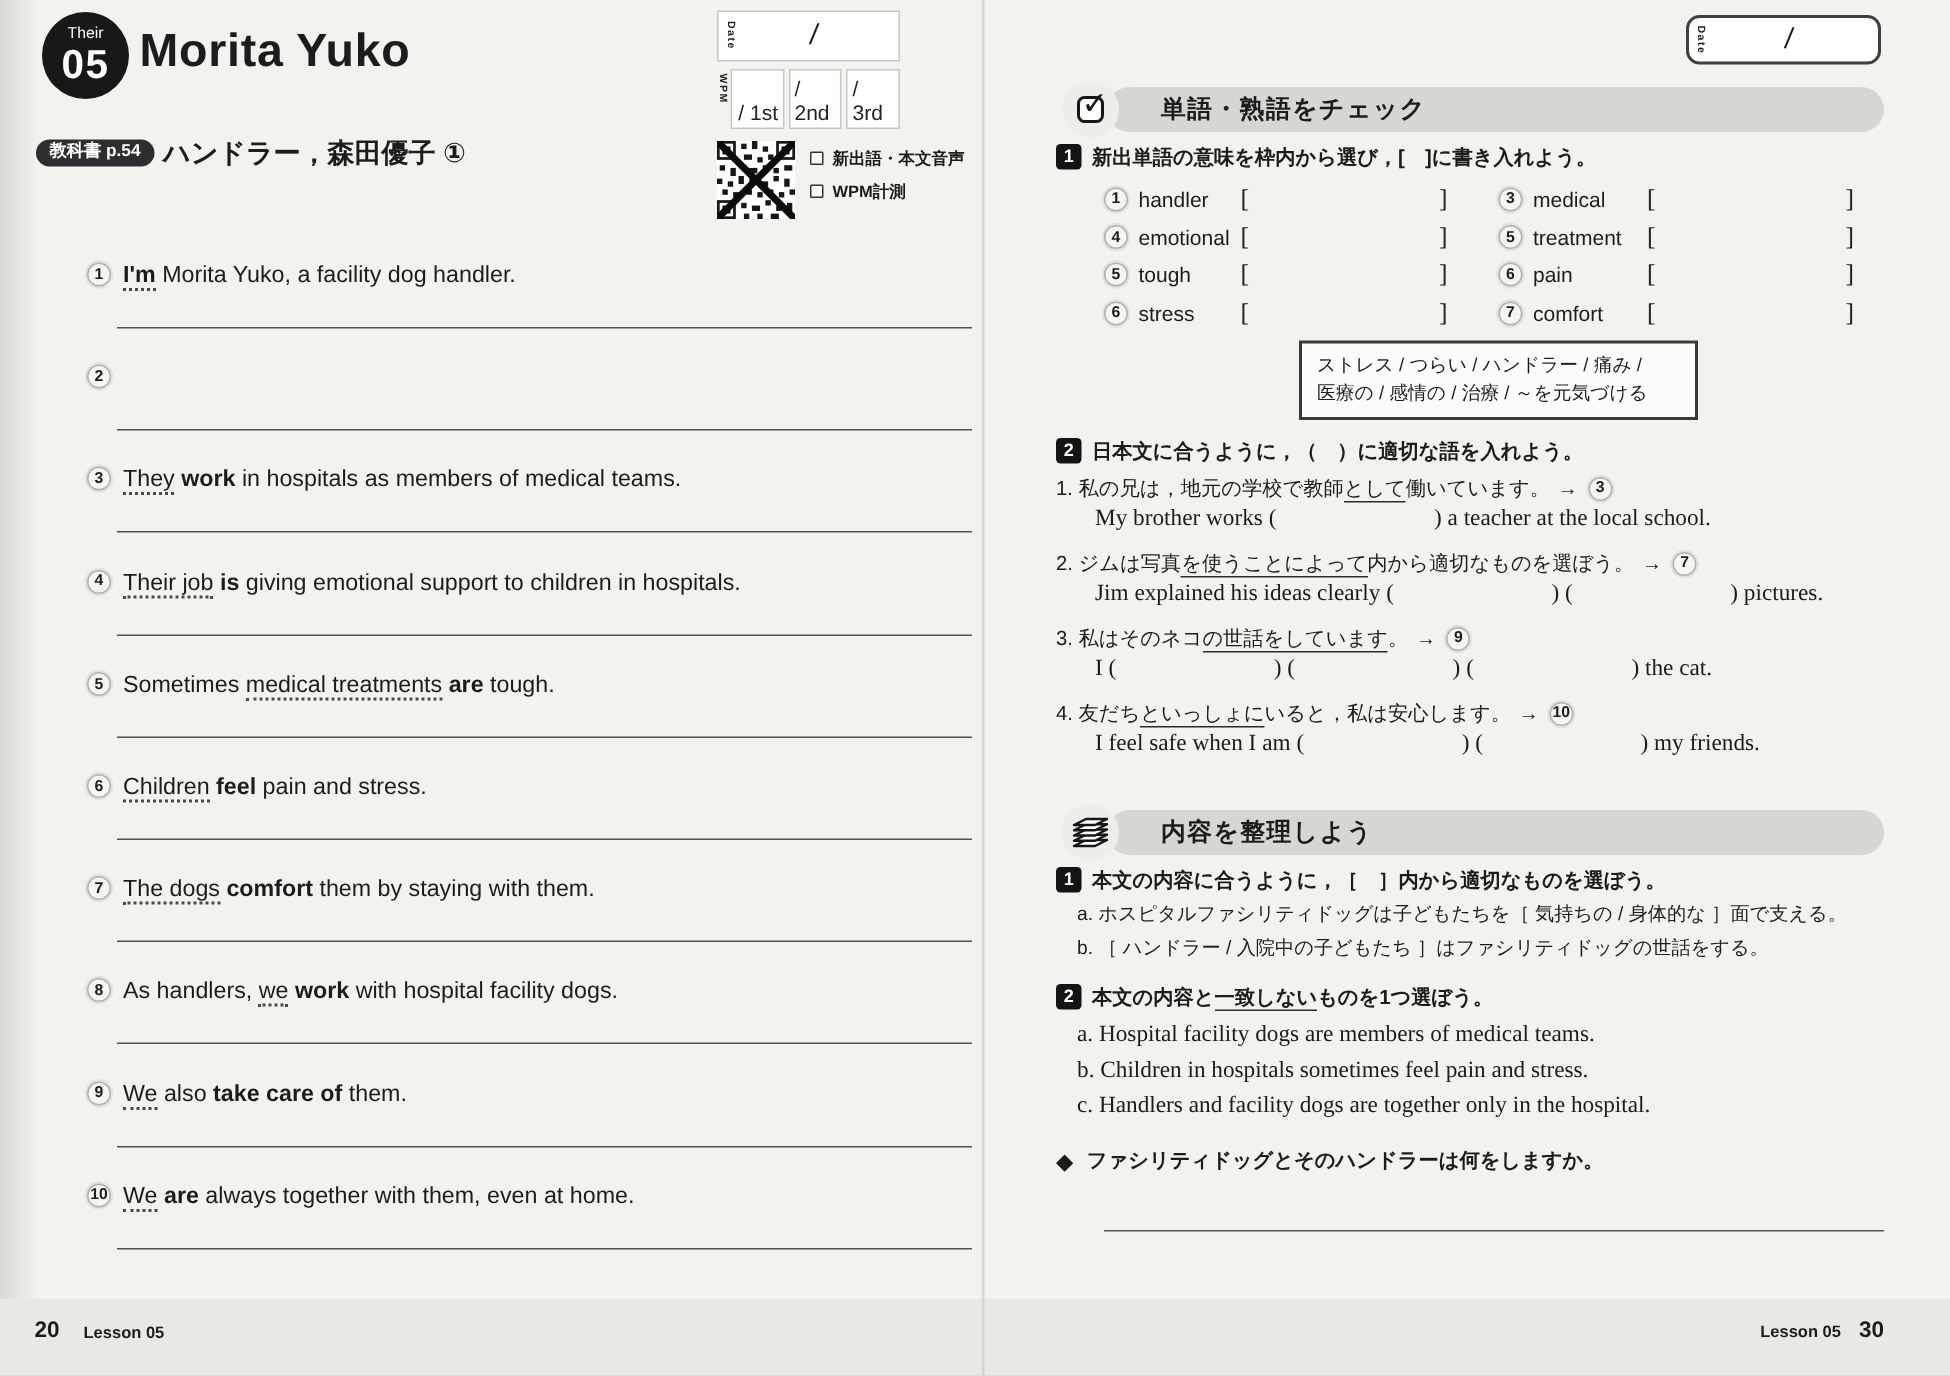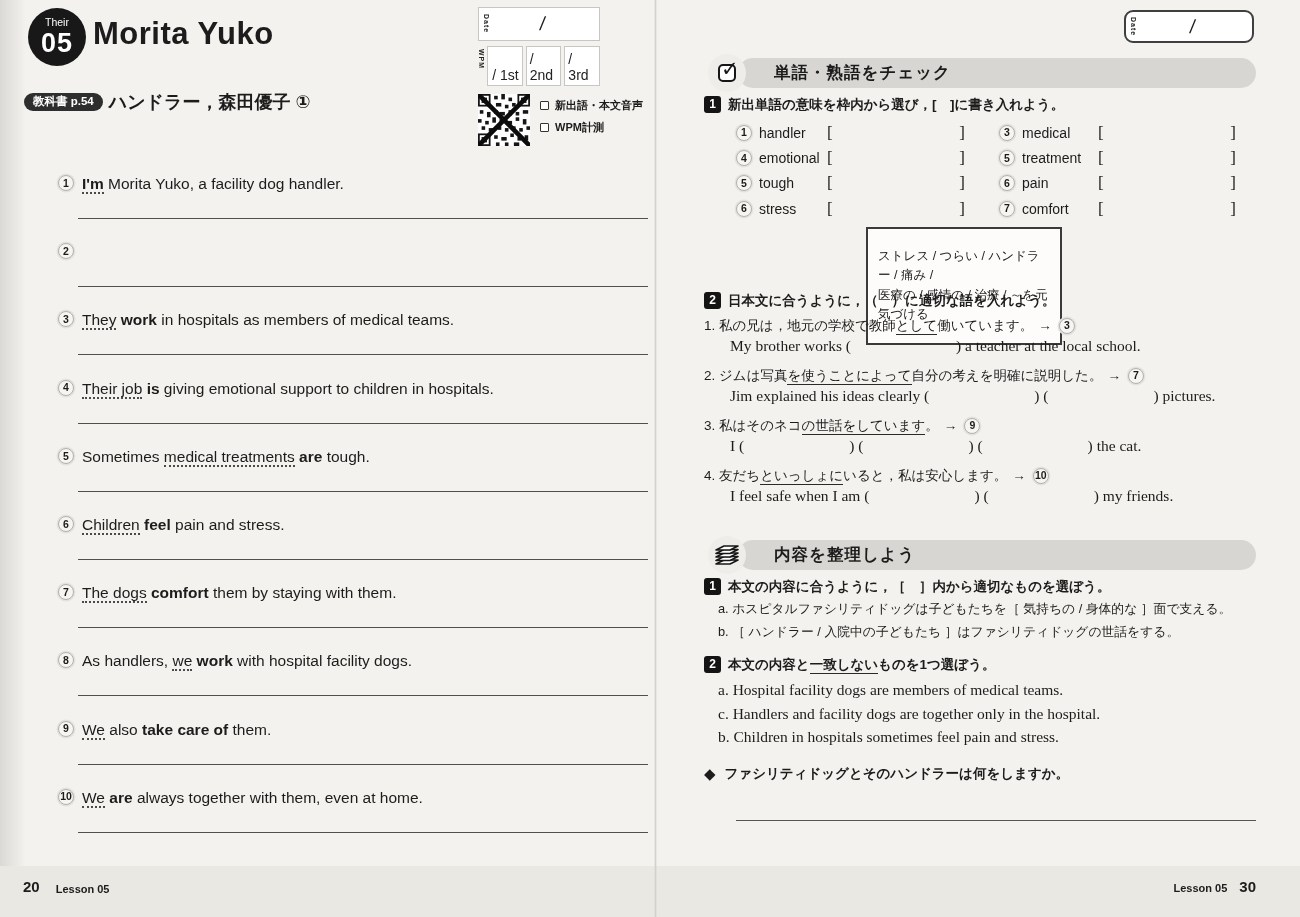--- a/index.html
+++ b/index.html
@@ -89,22 +89,22 @@
 
   #vocab{position:absolute;left:78px;top:120px;}
   .vrow{display:flex;align-items:center;height:25.3px;}
   .vrow .cnum{margin-right:7px;}
   .vw1{width:68px;font-size:14px;}
   .vw2{width:76px;font-size:14px;}
   .vb{width:138px;display:flex;justify-content:space-between;font-size:17px;color:#222;
     font-family:"Liberation Serif",serif;}
   .vgut{width:34px;}
 
-  .wordbank{position:absolute;left:208px;top:227px;width:196px;border:2px solid #3a3a3a;background:#fdfcfa;
-    padding:18px 10px;font-size:12.5px;line-height:1.55;}
+  .wordbank{position:absolute;left:208px;top:227px;width:266px;border:2px solid #3a3a3a;background:#fdfcfa;
+    padding:5px 10px;font-size:12.5px;line-height:1.55;}
 
   #fill-items{position:absolute;left:46px;top:314px;width:560px;}
   .fitem{height:50px;}
   .fjp{font-size:13.5px;height:23px;display:flex;align-items:center;gap:5px;}
   .fjp .cnum{margin-left:2px;}
   .fen{font-family:"Liberation Serif","DejaVu Serif",serif;font-size:15.5px;margin-left:26px;display:flex;align-items:baseline;}
   .blankgap{display:inline-block;width:105px;}
 
   #choice-items{position:absolute;left:60px;top:601px;width:545px;}
   .citem{height:23px;font-size:12.8px;}
@@ -398,21 +398,21 @@
             <span class="cnum">3</span>
           </div>
           <div class="fen">
             <span>My brother works (</span>
             <span class="blankgap"></span>
             <span>) a teacher at the local school.</span>
           </div>
         </div>
         <div class="fitem">
           <div class="fjp">
-            <span><span>2. ジムは写真</span><span class="ju">を使うことによって</span><span>自分の考えを明確に説明した。</span></span>
+            <span><span>2. ジムは写真</span><span class="ju">を使うことによって</span><span>内から適切なものを選ぼう。</span></span>
             <span>→</span>
             <span class="cnum">7</span>
           </div>
           <div class="fen">
             <span>Jim explained his ideas clearly (</span>
             <span class="blankgap"></span>
             <span>) (</span>
             <span class="blankgap"></span>
             <span>) pictures.</span>
           </div>
@@ -472,22 +472,22 @@
         <div class="citem">a. ホスピタルファシリティドッグは子どもたちを［ 気持ちの / 身体的な ］面で支える。</div>
         <div class="citem">b. ［ ハンドラー / 入院中の子どもたち ］はファシリティドッグの世話をする。</div>
       </div>
 
     <div class="task-line tl-4">
       <span class="tasknum">2</span>
       <span><span>本文の内容と</span><span class="ju">一致しない</span><span>ものを1つ選ぼう。</span></span>
     </div>
     <div id="options">
         <div class="oitem">a. Hospital facility dogs are members of medical teams.</div>
+        <div class="oitem">b. Children in hospitals sometimes feel pain and stress.</div>
         <div class="oitem">c. Handlers and facility dogs are together only in the hospital.</div>
-        <div class="oitem">b. Children in hospitals sometimes feel pain and stress.</div>
       </div>
 
     <div class="diamond-line">
       <span class="diamond">◆</span>
       <span>ファシリティドッグとそのハンドラーは何をしますか。</span>
     </div>
     <div class="rline"></div>
 
     <div class="footer-r">
       <span class="ls">Lesson 05</span>

